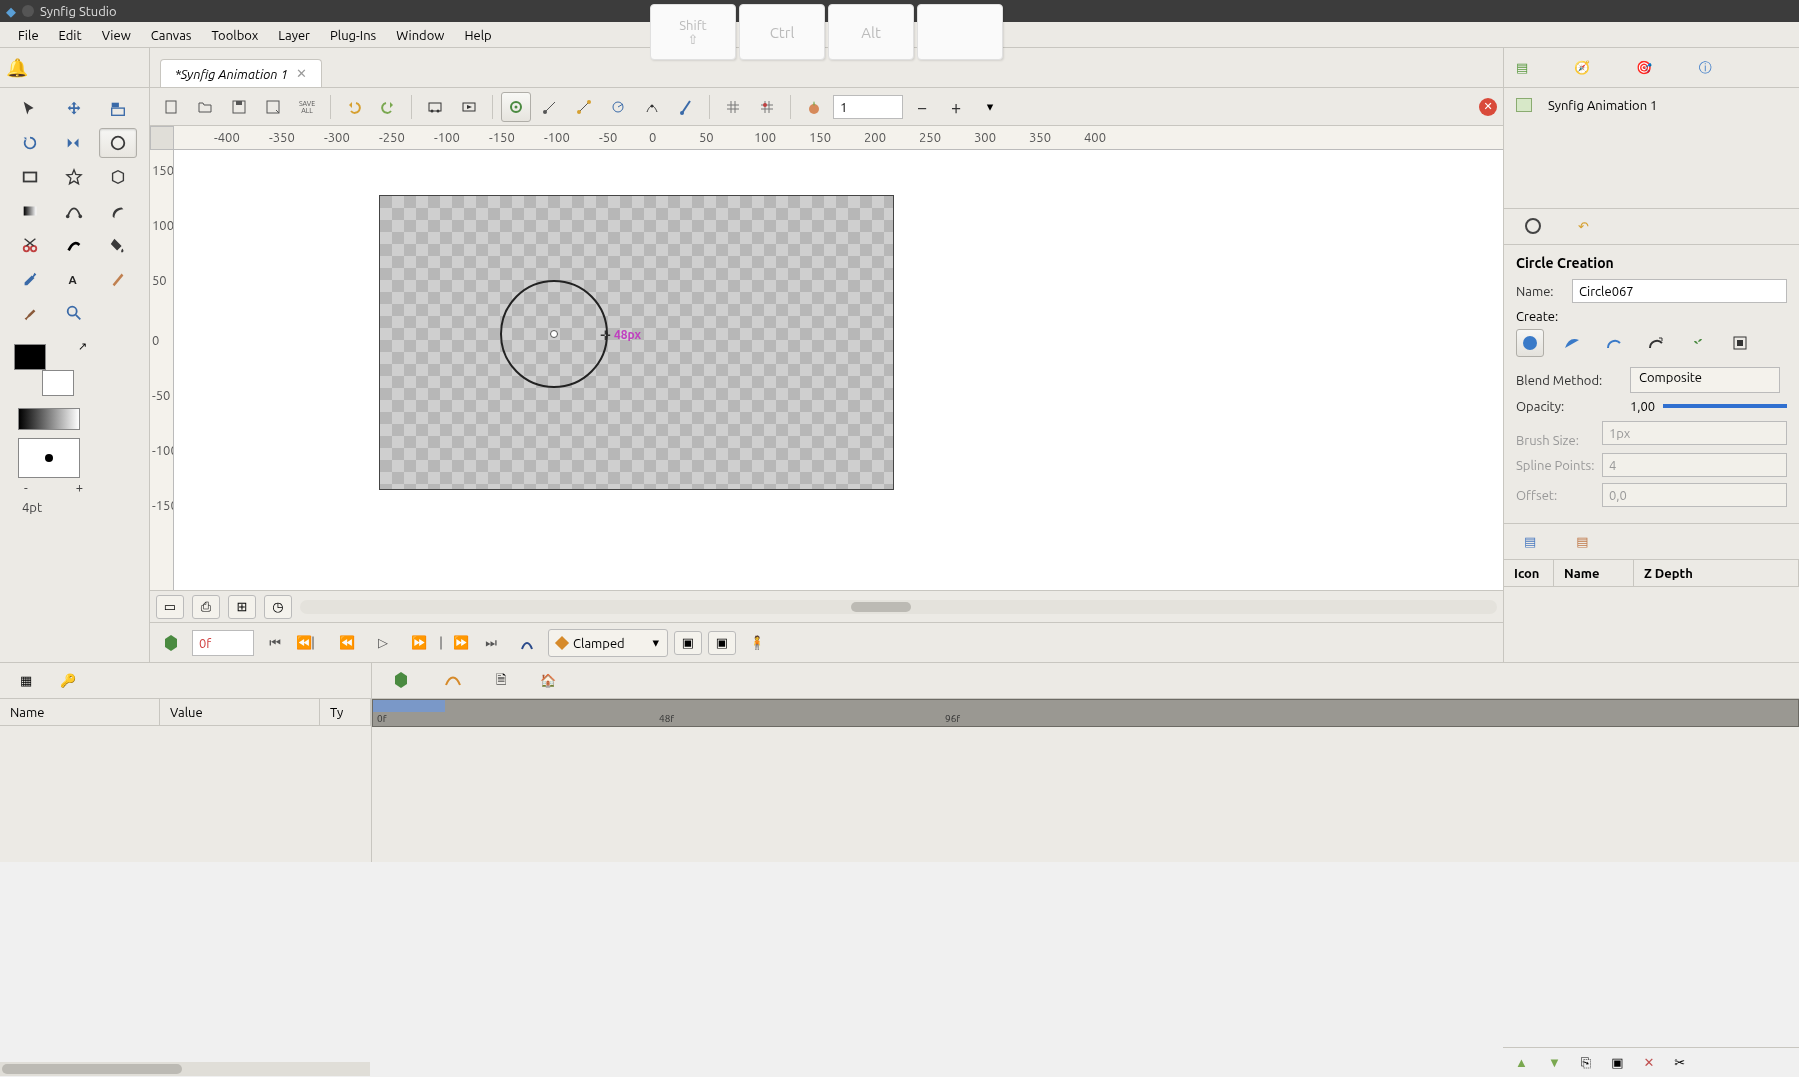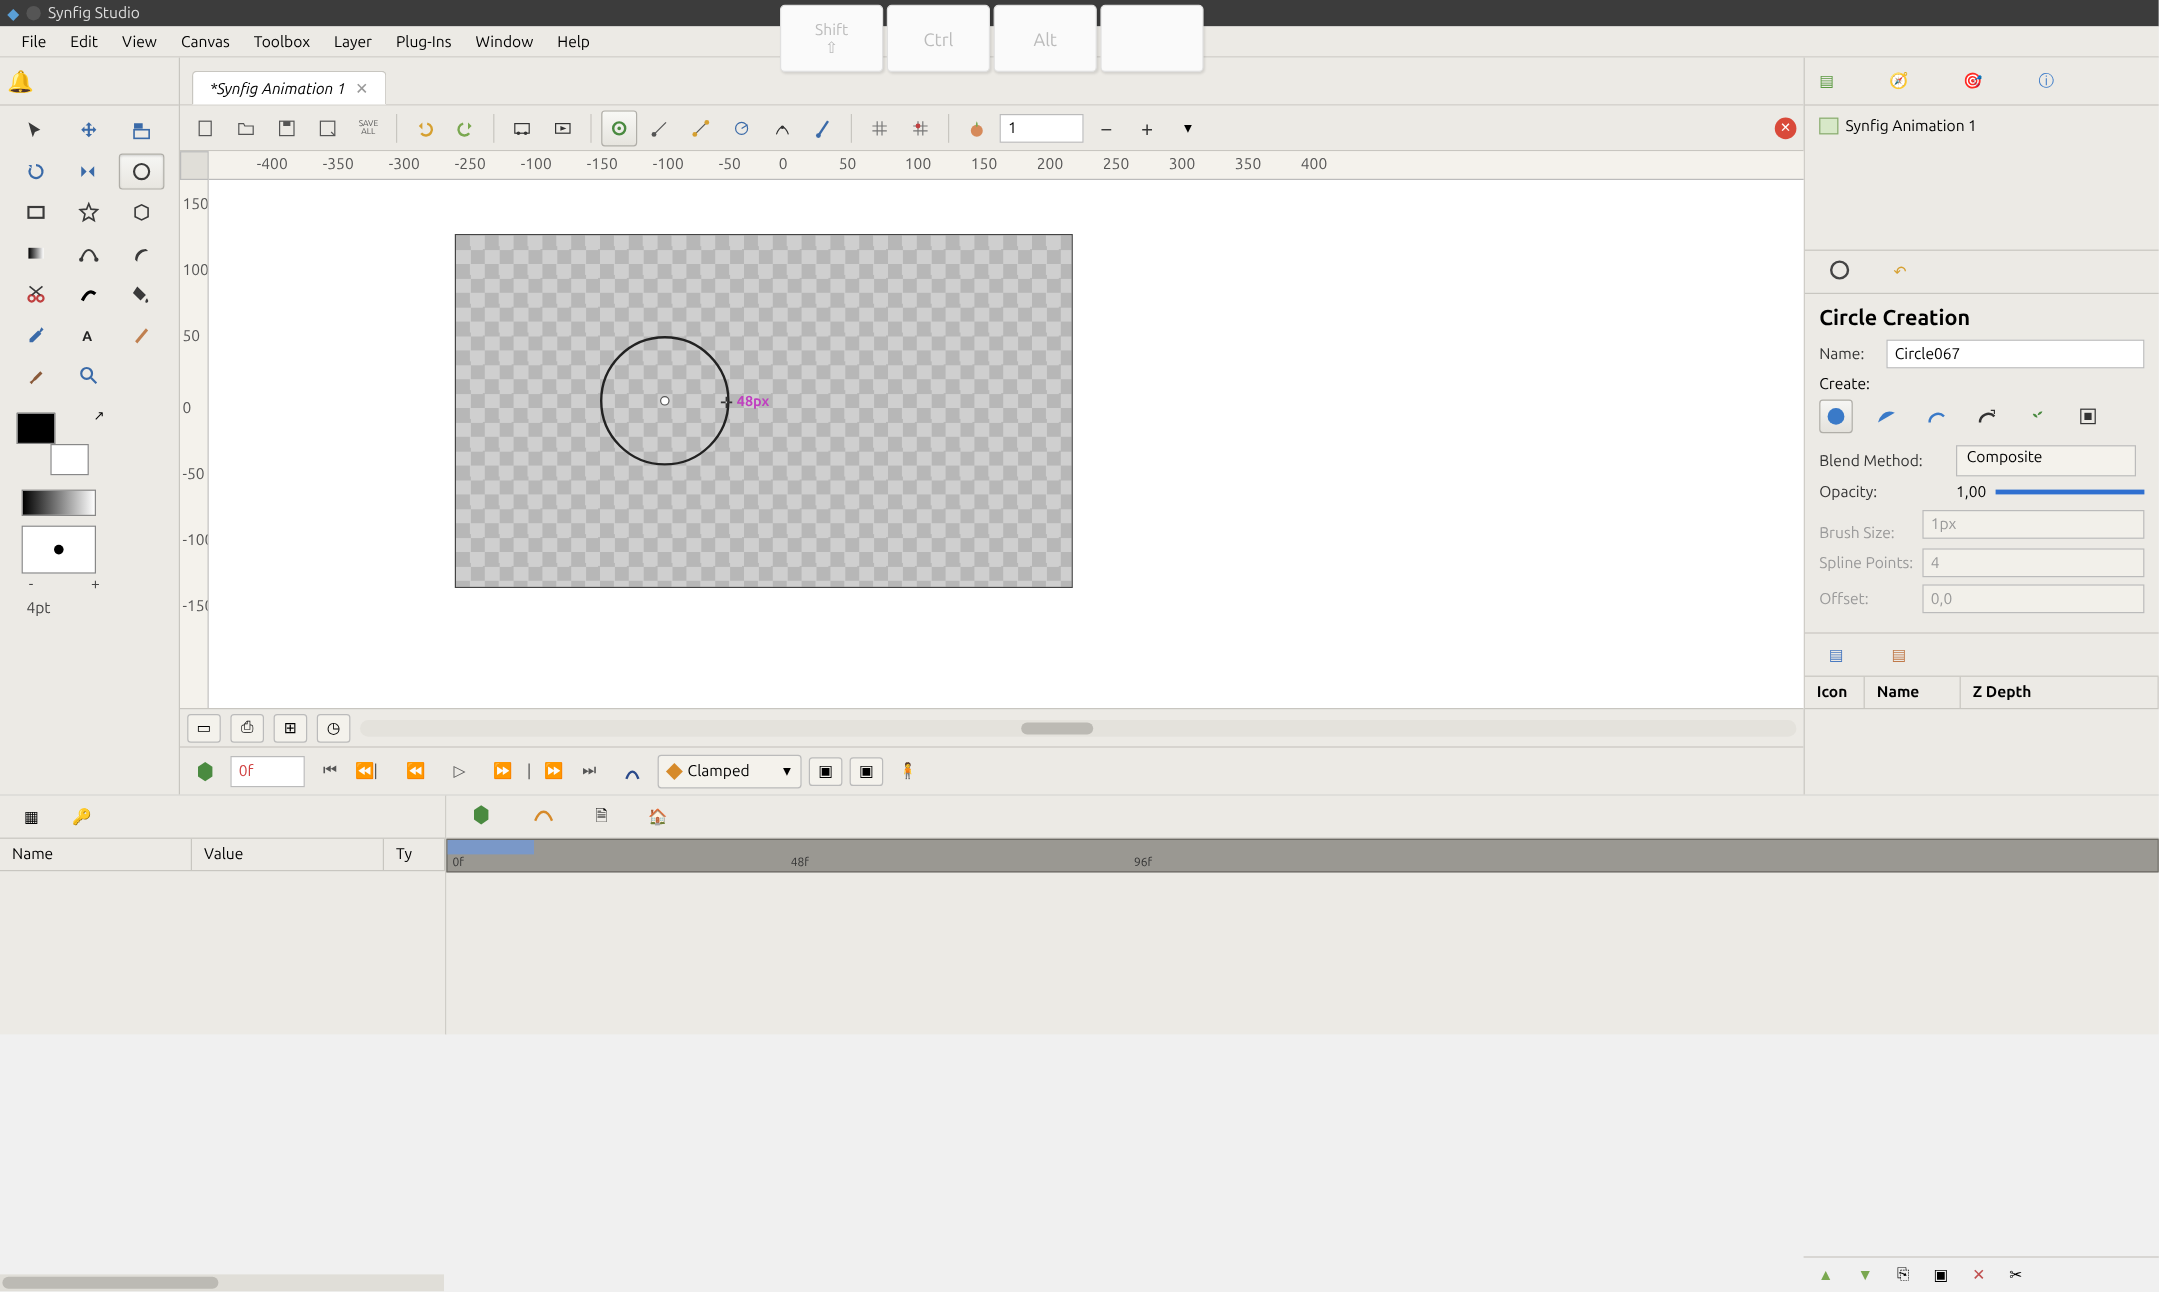--- a/index.html
+++ b/index.html
@@ -78,26 +78,26 @@
 .pbtn { width:30px; height:28px; display:flex; align-items:center; justify-content:center; cursor:pointer; color:#555;}
 .idle { flex:1; color:#555; padding-left:20px;}
 .clamp { width:120px; height:28px; border:1px solid #bbb; background:#f4f2ec; display:flex; align-items:center; gap:6px; padding:0 8px; border-radius:3px;}
 .clamp .diamond { width:10px; height:10px; background:#d68a2a; transform:rotate(45deg);}
 
 
 .right-panels { width: 296px; background:#eceae5; border-left:1px solid #c8c6c0; display:flex; flex-direction:column;}
 .rp-tabs { height:40px; display:flex; align-items:center; padding:0 12px; gap:46px; border-bottom:1px solid #c8c6c0;}
 .rp-tabs span { cursor:pointer; }
 .canv-list { padding:8px 10px; flex:0 0 120px;}
-.canv-item { display:flex; gap:6px; padding:2px;}
+.canv-item { display:flex; gap:16px; padding:2px;}
 .canv-item .ic { width:16px; height:14px; background:#d7e8c8; border:1px solid #8aab70;}
 .tool-opts { border-top:1px solid #c8c6c0;}
 .to-tabs { height:36px; display:flex; align-items:center; gap:36px; padding:0 20px; border-bottom:1px solid #c8c6c0;}
 .to-body { padding: 10px 12px;}
-.to-title { font-weight:bold; margin-bottom:8px; font-size:18px;}
+.to-title { font-weight:bold; margin-bottom:8px; font-size:14px;}
 .to-row { display:flex; align-items:center; margin:6px 0; gap:6px;}
 .to-row label { width:108px; color:#333;}
 .to-row input { flex:1; height:24px; border:1px solid #bbb; padding:2px 6px; background:#fff;}
 .to-row input:disabled { background:#f2f0ea; color:#999;}
 .create-icons { display:flex; gap:14px; margin:6px 0 10px;}
 .cicon { width:28px; height:28px; display:flex; align-items:center; justify-content:center; border-radius:3px; cursor:pointer;}
 .cicon.active { background:linear-gradient(#f6f6f4,#e4e2dc); border:1px solid #b0aea8;}
 .dd { width:150px; height:26px; border:1px solid #bbb; background:#f4f2ec; padding:2px 8px;}
 .slider-row { display:flex; align-items:center; gap:8px;}
 .slider { flex:1; height:4px; background:#3070d0; position:relative;}

